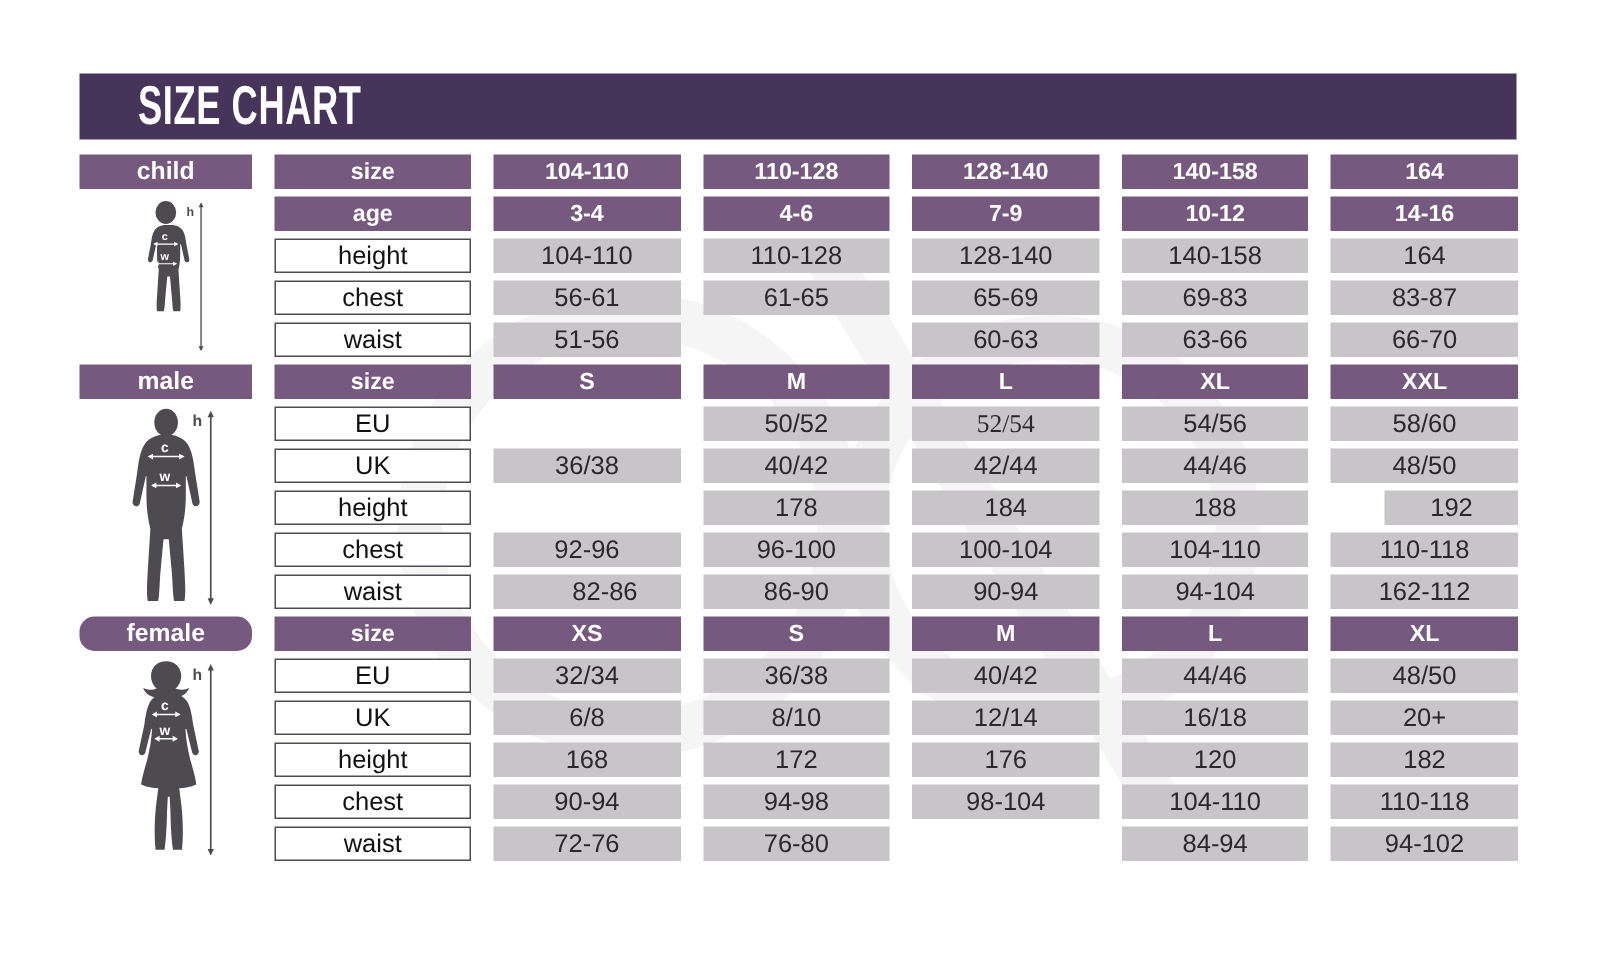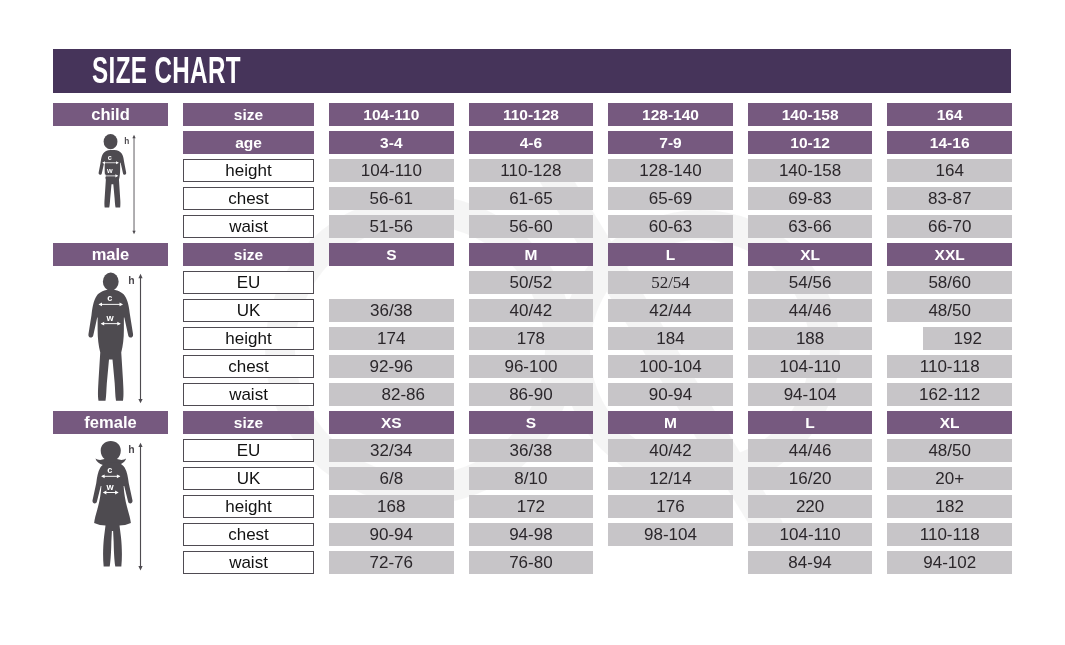--- a/index.html
+++ b/index.html
@@ -93,21 +93,20 @@
       <div class="c value-cell" style="grid-area: 3 / 6;">140-158</div>
       <div class="c value-cell" style="grid-area: 3 / 7;">164</div>
       <div class="c label-cell" style="grid-area: 4 / 2;">chest</div>
       <div class="c value-cell" style="grid-area: 4 / 3;">56-61</div>
       <div class="c value-cell" style="grid-area: 4 / 4;">61-65</div>
       <div class="c value-cell" style="grid-area: 4 / 5;">65-69</div>
       <div class="c value-cell" style="grid-area: 4 / 6;">69-83</div>
       <div class="c value-cell" style="grid-area: 4 / 7;">83-87</div>
       <div class="c label-cell" style="grid-area: 5 / 2;">waist</div>
       <div class="c value-cell" style="grid-area: 5 / 3;">51-56</div>
-      <div class="c value-cell" style="grid-area: 5 / 4;">56-60</div>
       <div class="c value-cell" style="grid-area: 5 / 5;">60-63</div>
       <div class="c value-cell" style="grid-area: 5 / 6;">63-66</div>
       <div class="c value-cell" style="grid-area: 5 / 7;">66-70</div>
       <div class="c hdr section-hdr" style="grid-area: 6 / 1;">male</div>
       <div class="c figure-cell" style="grid-area: 7 / 1 / span 5;">
         <svg viewBox="0 0 100 152">
     <g fill="var(--sil)">
       <ellipse cx="50" cy="11" rx="9" ry="10.5"></ellipse>
       <path d="M50 20c-7 0-13 3-16 7-4 6-5 14-6 22l-3.5 22c-.7 4 4.5 5.5 5.5 1.5l4.5-20.5h.5v14c0 10 1 18 3 26l-2 32c-.5 10-1 17 0 23h8c1-6 1-13 1.5-20l2.5-27h4l2.5 27c.5 7 .5 14 1.5 20h8c1-6 .5-13 0-23l-2-32c2-8 3-16 3-26v-14h.5l4.5 20.5c1 4 6.2 2.5 5.5-1.5l-3.5-22c-1-8-2-16-6-22-3-4-9-7-16-7z"></path>
     </g>
@@ -143,38 +142,37 @@
       <div class="c value-cell" style="grid-area: 7 / 5; font-family: Liberation Serif, serif;">52/54</div>
       <div class="c value-cell" style="grid-area: 7 / 6;">54/56</div>
       <div class="c value-cell" style="grid-area: 7 / 7;">58/60</div>
       <div class="c label-cell" style="grid-area: 8 / 2;">UK</div>
       <div class="c value-cell" style="grid-area: 8 / 3;">36/38</div>
       <div class="c value-cell" style="grid-area: 8 / 4;">40/42</div>
       <div class="c value-cell" style="grid-area: 8 / 5;">42/44</div>
       <div class="c value-cell" style="grid-area: 8 / 6;">44/46</div>
       <div class="c value-cell" style="grid-area: 8 / 7;">48/50</div>
       <div class="c label-cell" style="grid-area: 9 / 2;">height</div>
-      <div class="c value-cell" style="grid-area: 9 / 3;">174</div>
       <div class="c value-cell" style="grid-area: 9 / 4;">178</div>
       <div class="c value-cell" style="grid-area: 9 / 5;">184</div>
       <div class="c value-cell" style="grid-area: 9 / 6;">188</div>
       <div class="c value-cell" style="grid-area: 9 / 7; margin-left: 36px;">192</div>
       <div class="c label-cell" style="grid-area: 10 / 2;">chest</div>
       <div class="c value-cell" style="grid-area: 10 / 3;">92-96</div>
       <div class="c value-cell" style="grid-area: 10 / 4;">96-100</div>
       <div class="c value-cell" style="grid-area: 10 / 5;">100-104</div>
       <div class="c value-cell" style="grid-area: 10 / 6;">104-110</div>
       <div class="c value-cell" style="grid-area: 10 / 7;">110-118</div>
       <div class="c label-cell" style="grid-area: 11 / 2;">waist</div>
       <div class="c value-cell" style="grid-area: 11 / 3; padding-left: 24px;">82-86</div>
       <div class="c value-cell" style="grid-area: 11 / 4;">86-90</div>
       <div class="c value-cell" style="grid-area: 11 / 5;">90-94</div>
       <div class="c value-cell" style="grid-area: 11 / 6;">94-104</div>
       <div class="c value-cell" style="grid-area: 11 / 7;">162-112</div>
-      <div class="c hdr section-hdr" style="grid-area: 12 / 1;">female</div>
+      <div class="c hdr section-hdr" style="grid-area: 12 / 1; border-radius: 10px;">female</div>
       <div class="c figure-cell" style="grid-area: 13 / 1 / span 5;">
         <svg viewBox="0 0 100 152">
     <g fill="var(--sil)">
       <path d="M50 1c-6.5 0-11.5 4.6-11.5 11 0 4.2 1.8 7.8 4.4 9.8-3.8 1.4-8.2 1.2-10.4-.6 1 3.6 4.6 6.4 8.6 7.4h17.8c4-1 7.6-3.8 8.6-7.4-2.2 1.8-6.6 2-10.4.6 2.6-2 4.4-5.6 4.4-9.8C61.5 5.6 56.5 1 50 1z"></path>
       <path d="M50 25.5c-5.2 0-9.6 2.4-12 6.2-2.8 4.6-3.6 10.8-4.6 17.6l-4.2 19.6c-.8 3.8 4 5.2 5 1.4l4.4-17.8h.7c-.5 8.4-1.9 16.4-3.9 24.2-2.4 8.2-3.9 13.7-4.4 18.1 4.2 2 9 2.8 13 2.9l-1.7 13.3c-1.1 10.4-1.5 22.3-.4 33.5h6.9c1.2-7.6 1.7-18.6 1.9-28.6l.6-11.8h1.4l.6 11.8c.2 10 .7 21 1.9 28.6h6.9c1.1-11.2.7-23.1-.4-33.5l-1.7-13.3c4-.1 8.8-.9 13-2.9-.5-4.4-2-9.9-4.4-18.1-2-7.8-3.4-15.8-3.9-24.2h.7l4.4 17.8c1 3.8 5.8 2.4 5-1.4l-4.2-19.6c-1-6.8-1.8-13-4.6-17.6-2.4-3.8-6.8-6.2-12-6.2z"></path>
     </g>
   <g>
     <line x1="84" y1="6" x2="84" y2="146" stroke="var(--sil)" stroke-width="1.3"></line>
     <path d="M84 3 l-2.4 5 h4.8 z" fill="var(--sil)"></path>
     <path d="M84 149 l-2.4 -5 h4.8 z" fill="var(--sil)"></path>
@@ -203,27 +201,27 @@
       <div class="c label-cell" style="grid-area: 13 / 2;">EU</div>
       <div class="c value-cell" style="grid-area: 13 / 3;">32/34</div>
       <div class="c value-cell" style="grid-area: 13 / 4;">36/38</div>
       <div class="c value-cell" style="grid-area: 13 / 5;">40/42</div>
       <div class="c value-cell" style="grid-area: 13 / 6;">44/46</div>
       <div class="c value-cell" style="grid-area: 13 / 7;">48/50</div>
       <div class="c label-cell" style="grid-area: 14 / 2;">UK</div>
       <div class="c value-cell" style="grid-area: 14 / 3;">6/8</div>
       <div class="c value-cell" style="grid-area: 14 / 4;">8/10</div>
       <div class="c value-cell" style="grid-area: 14 / 5;">12/14</div>
-      <div class="c value-cell" style="grid-area: 14 / 6;">16/20</div>
+      <div class="c value-cell" style="grid-area: 14 / 6;">16/18</div>
       <div class="c value-cell" style="grid-area: 14 / 7;">20+</div>
       <div class="c label-cell" style="grid-area: 15 / 2;">height</div>
       <div class="c value-cell" style="grid-area: 15 / 3;">168</div>
       <div class="c value-cell" style="grid-area: 15 / 4;">172</div>
       <div class="c value-cell" style="grid-area: 15 / 5;">176</div>
-      <div class="c value-cell" style="grid-area: 15 / 6;">220</div>
+      <div class="c value-cell" style="grid-area: 15 / 6;">120</div>
       <div class="c value-cell" style="grid-area: 15 / 7;">182</div>
       <div class="c label-cell" style="grid-area: 16 / 2;">chest</div>
       <div class="c value-cell" style="grid-area: 16 / 3;">90-94</div>
       <div class="c value-cell" style="grid-area: 16 / 4;">94-98</div>
       <div class="c value-cell" style="grid-area: 16 / 5;">98-104</div>
       <div class="c value-cell" style="grid-area: 16 / 6;">104-110</div>
       <div class="c value-cell" style="grid-area: 16 / 7;">110-118</div>
       <div class="c label-cell" style="grid-area: 17 / 2;">waist</div>
       <div class="c value-cell" style="grid-area: 17 / 3;">72-76</div>
       <div class="c value-cell" style="grid-area: 17 / 4;">76-80</div>

